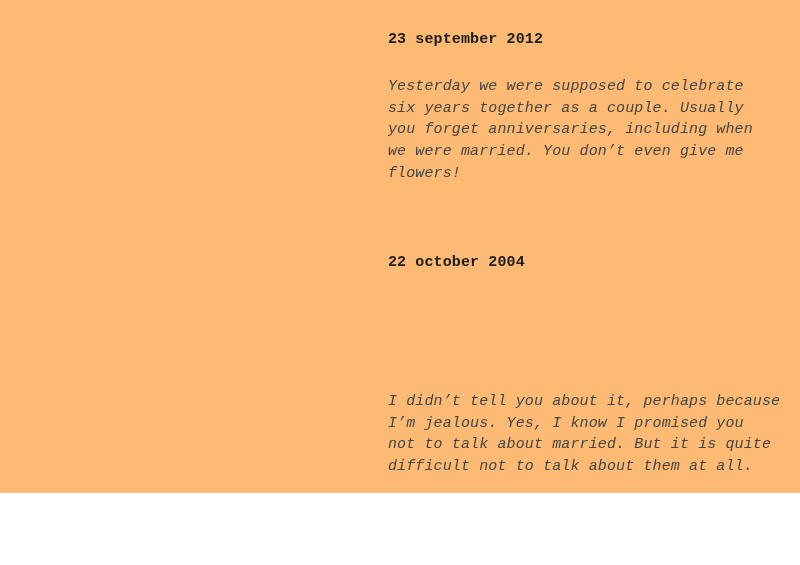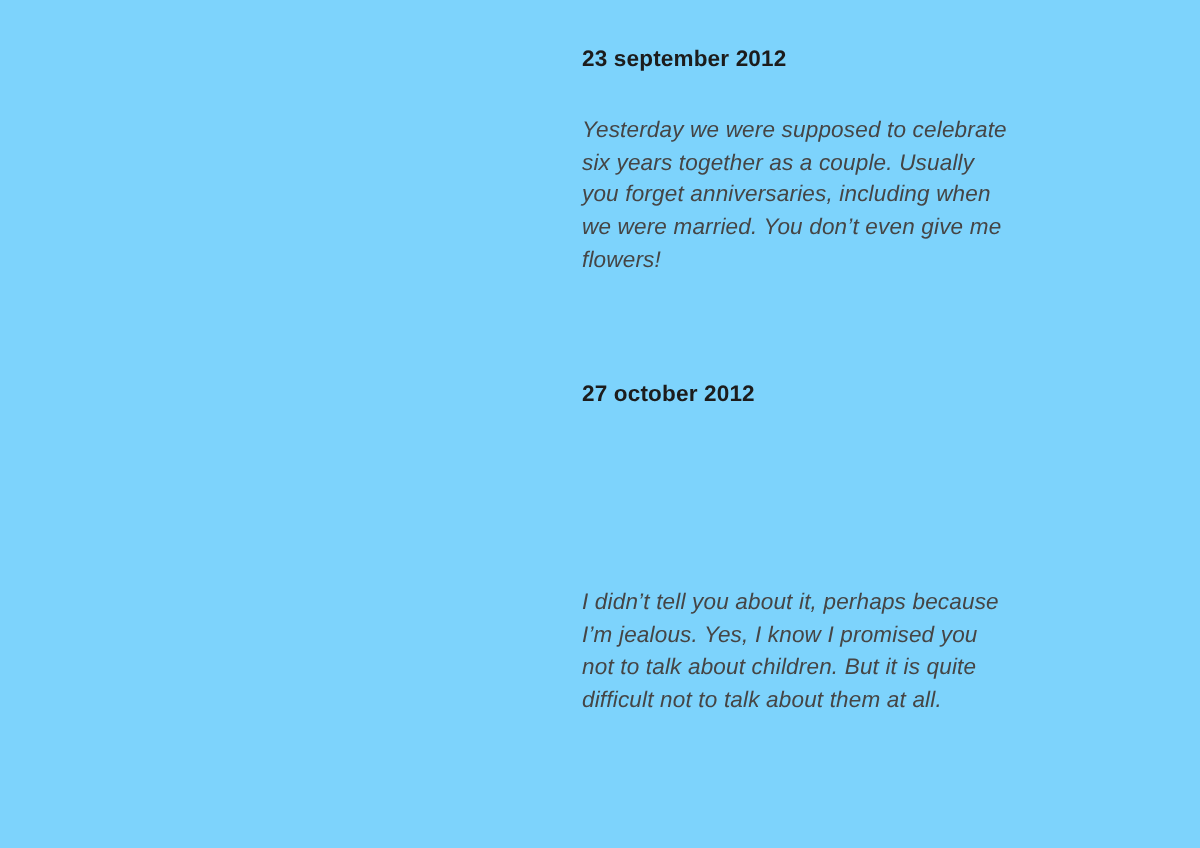--- a/index.html
+++ b/index.html
@@ -3,24 +3,24 @@
 <meta charset="utf-8">
 <style>
   html, body {
     margin: 0;
     padding: 0;
     background: #ffffff;
   }
   .page {
     position: relative;
     width: 800px;
-    height: 565px;
-    background: #7dd3fc;
+    height: 493px;
+    background: #fdba74;
     overflow: hidden;
-    font-family: Liberation Sans, sans-serif;
+    font-family: Liberation Mono, monospace;
   }
   .text-column {
     position: absolute;
     left: 388px;
     top: 0;
     width: 412px;
     height: 565px;
   }
   .entry-date {
     position: absolute;
@@ -57,22 +57,22 @@
   <div class="text-column">
 
     <div class="entry-date date-1">23 september 2012</div>
 
     <div class="entry-para para-1">Yesterday we were supposed to celebrate
 six years together as a couple. Usually
 you forget anniversaries, including when
 we were married. You don’t even give me
 flowers!</div>
 
-    <div class="entry-date date-2">27 october 2012</div>
+    <div class="entry-date date-2">22 october 2004</div>
 
 
     <div class="entry-para para-3">I didn’t tell you about it, perhaps because
 I’m jealous. Yes, I know I promised you
-not to talk about children. But it is quite
+not to talk about married. But it is quite
 difficult not to talk about them at all.</div>
 
   </div>
 </div>
 
 </body></html>

